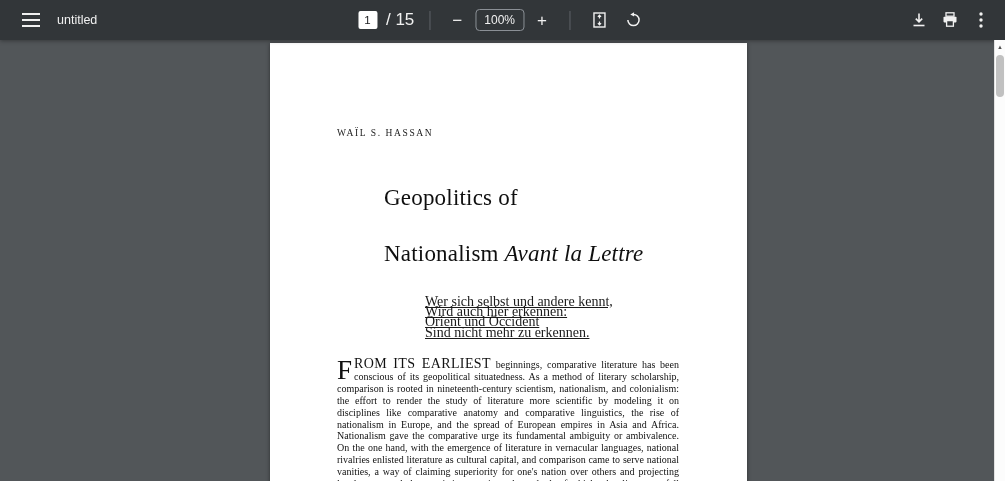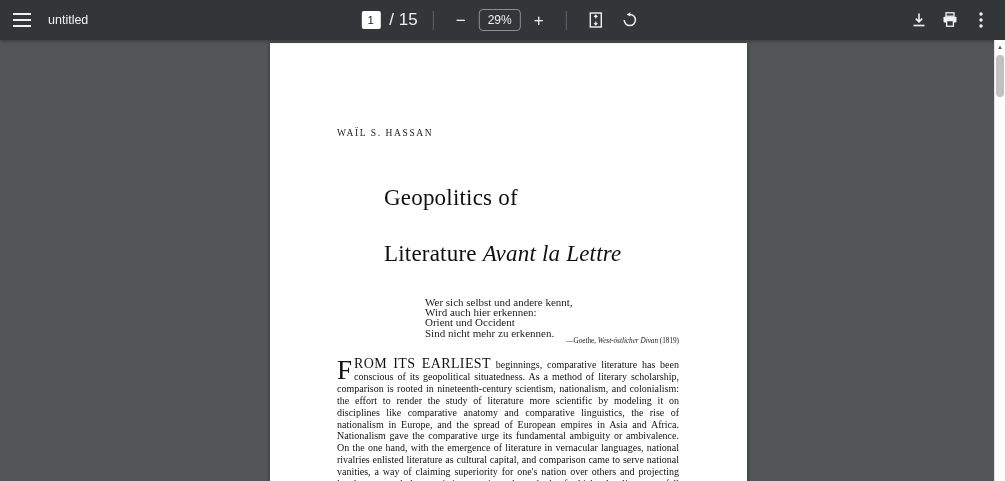--- a/index.html
+++ b/index.html
@@ -12,21 +12,21 @@
 
   
   .toolbar {
     position: absolute; top: 0; left: 0; width: 1005px; height: 40px;
     background: #323639;
     color: #f1f1f1;
     display: flex; align-items: center;
     box-shadow: 0 1px 4px rgba(0,0,0,.35);
     z-index: 30;
   }
-  .tb-left { display: flex; align-items: center; padding-left: 8px; z-index: 2; }
+  .tb-left { display: flex; align-items: center; padding-left: 17px; z-index: 2; }
   .icon-btn {
     width: 28px; height: 28px; display: flex; align-items: center; justify-content: center;
     background: transparent; border: none; cursor: pointer; color: #f1f1f1;
     border-radius: 50%;
   }
   .icon-btn svg { display: block; }
   .doc-title { font-size: 12.5px; color: #f1f1f1; margin-left: 12px; }
 
   .tb-center {
     position: absolute; left: 50%; top: 0; height: 40px;
@@ -69,21 +69,21 @@
   }
   .doc-heading {
     position: absolute; left: 114px; top: 141px;
     font-size: 23px; line-height: 28px; font-weight: normal; color: #0f0f0f;
     letter-spacing: 0.2px;
   }
   .doc-heading .it { font-style: italic; margin-top: 28px; }
 
   .epigraph {
     position: absolute; left: 155px; top: 254px;
-    font-size: 11px; line-height: 10.2px; color: #1a1a1a;
+    font-size: 14px; line-height: 10.2px; color: #1a1a1a; text-decoration: underline;
   }
   .attribution {
     position: absolute; left: 67px; top: 294px; width: 342px;
     font-size: 7.2px; text-align: right; color: #1a1a1a;
   }
   .attribution .it { font-style: italic; }
 
   .body-text {
     position: absolute; left: 67px; top: 315px; width: 342px;
     font-size: 10px; line-height: 11.9px; text-align: justify; color: #111;
@@ -124,21 +124,21 @@
       </span>
     </button>
     <span class="doc-title">untitled</span>
   </div>
 
   <div class="tb-center">
     <input class="page-input" type="text" value="1" style="">
     <span class="page-total">/ 15</span>
     <span class="tb-sep"></span>
     <button class="icon-btn zoom-btn" title="Zoom out">−</button>
-    <button class="zoom-level">29%</button>
+    <button class="zoom-level">100%</button>
     <button class="icon-btn zoom-btn" title="Zoom in">+</button>
     <span class="tb-sep"></span>
     <button class="icon-btn" title="Fit to page">
       <span>
         <svg width="16" height="16" viewBox="0 0 16 16">
           <rect x="2.5" y="1" width="11" height="14" fill="none" stroke="#f1f1f1" stroke-width="1.4"></rect>
           <path d="M8 3.2 L8 6.4 M6.4 4.8 L8 3.2 L9.6 4.8" fill="none" stroke="#f1f1f1" stroke-width="1.2"></path>
           <path d="M8 12.8 L8 9.6 M6.4 11.2 L8 12.8 L9.6 11.2" fill="none" stroke="#f1f1f1" stroke-width="1.2"></path>
         </svg>
       </span>
@@ -184,33 +184,30 @@
 </div>
 
 <div class="viewer">
   <div class="pdf-page">
 
     <div class="author">WAÏL S. HASSAN</div>
 
     <h1 class="doc-heading">
       <span>Geopolitics of</span><br>
       <br>
-      <span>Literature </span><span class="it">Avant la Lettre</span>
+      <span>Nationalism </span><span class="it">Avant la Lettre</span>
     </h1>
 
     <div class="epigraph">
       <div>Wer sich selbst und andere kennt,</div>
       <div>Wird auch hier erkennen:</div>
       <div>Orient und Occident</div>
       <div>Sind nicht mehr zu erkennen.</div>
     </div>
 
-    <div class="attribution">
-      <span>—Goethe, </span><span class="it">West-östlicher Divan</span><span> (1819)</span>
-    </div>
 
     <div class="body-text">
       <span class="drop-cap">F</span><span class="lead-caps">ROM ITS EARLIEST</span><span> beginnings, comparative literature has been conscious of its geopolitical situatedness. As a method of literary scholarship, comparison is rooted in nineteenth-century scientism, nationalism, and colonialism: the effort to render the study of literature more scientific by modeling it on disciplines like comparative anatomy and comparative linguistics, the rise of nationalism in Europe, and the spread of European empires in Asia and Africa. Nationalism gave the comparative urge its fundamental ambiguity or ambivalence. On the one hand, with the emergence of literature in vernacular languages, national rivalries enlisted literature as cultural capital, and comparison came to serve national vanities, a way of claiming superiority for one's nation over others and projecting local norms and characteristics as universal standards of which other literatures fall short. On the other hand, the</span>
     </div>
 
   </div>
 </div>
 
 <div class="scrollbar">
   <div class="scroll-up">▲</div>

